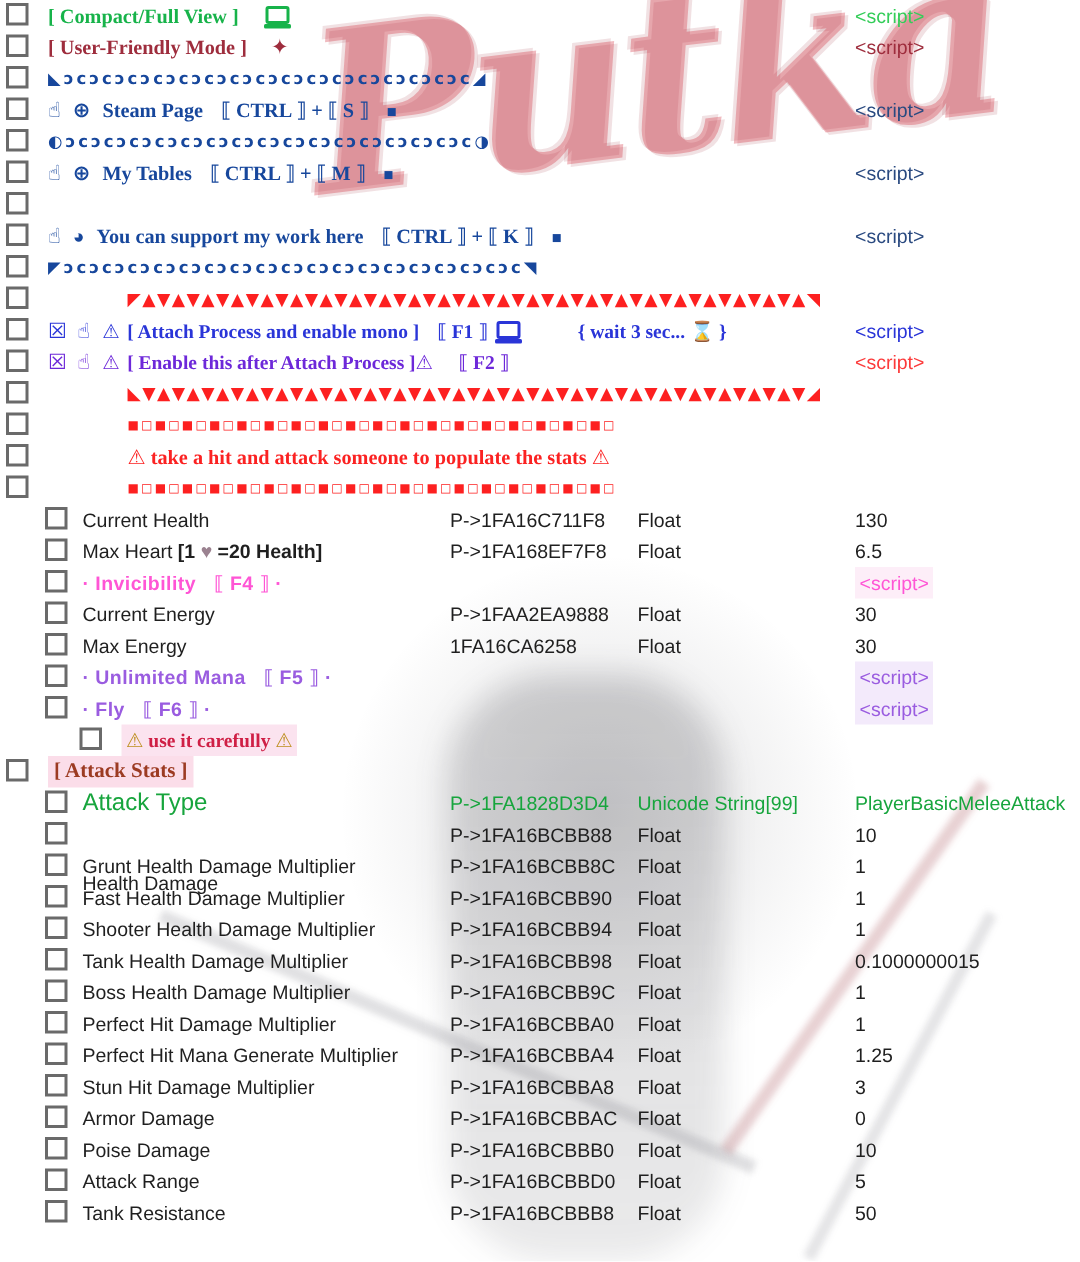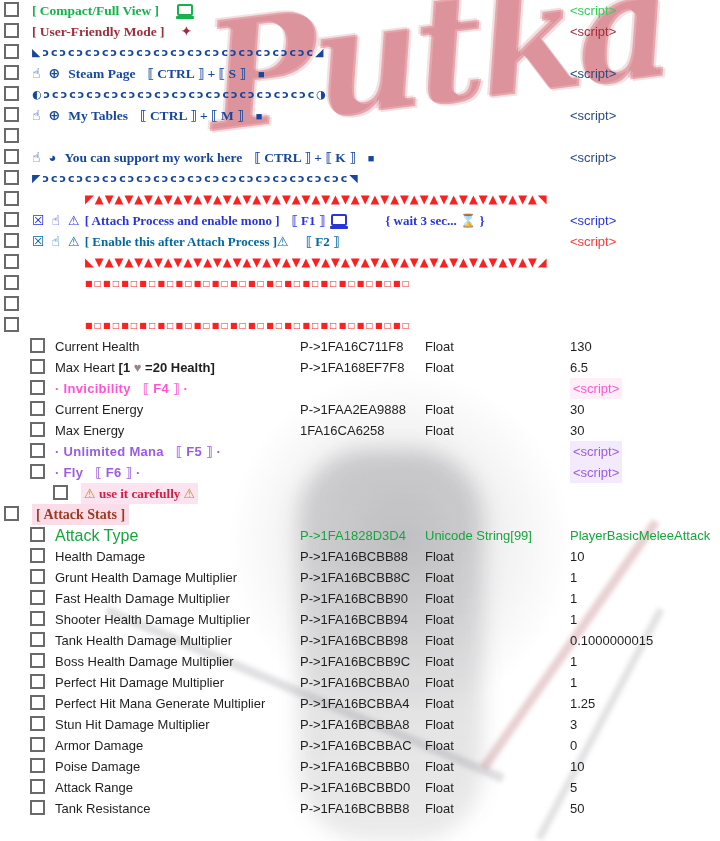--- a/index.html
+++ b/index.html
@@ -43,21 +43,21 @@
                  letter-spacing:2px;color:#17479c;}
   .r-redtri .desc{font-family:"DejaVu Sans",sans-serif;font-size:11.5px;letter-spacing:1px;
                   color:#fd2020;}
   .r-dash .desc{font-family:"DejaVu Sans",sans-serif;font-size:8px;letter-spacing:1.5px;
                 color:#fd2020;line-height:21px;}
   .r-takehit .desc{font-family:"Liberation Serif","DejaVu Sans",serif;font-weight:bold;
                    font-size:13.5px;color:#fb2222;}
   .r-blue .desc{font-family:"Liberation Serif","DejaVu Sans",serif;font-weight:bold;
                 font-size:13px;color:#2a35d8;}
   .r-red .desc{font-family:"Liberation Serif","DejaVu Sans",serif;font-weight:bold;
-               font-size:13px;color:#0369a1;}
+               font-size:13px;color:#6d28d9;}
   .r-charhdr .desc{font-family:"Liberation Serif","DejaVu Sans",serif;font-weight:bold;
                    font-size:14px;color:#f21b2e;}
   .r-atkhdr .desc{font-family:"Liberation Serif","DejaVu Sans",serif;font-weight:bold;
                   font-size:14px;color:#9c3b22;background:#fbdde9;padding:0 4px;}
   .r-pink .desc{font-size:13px;font-weight:600;letter-spacing:.3px;color:#ff55d5;}
   .r-violet .desc{font-size:13px;font-weight:600;letter-spacing:.3px;color:#9a5ce0;}
   .r-careful .desc{font-family:"Liberation Serif","DejaVu Sans",serif;font-weight:bold;
                    font-size:13px;color:#cf1f45;background:#fbe3ef;padding:0 3px;}
   
   .v-green{color:#33cd58;} .v-maroon{color:#9e2d3d;} .v-navy{color:#2a4a80;}
@@ -151,20 +151,21 @@
       <div class="row r-redtri">
         <span class="cb" style="left: 4px;"></span>
         <span class="desc" style="left: 85px;"><span class="">◣▼▲▼▲▼▲▼▲▼▲▼▲▼▲▼▲▼▲▼▲▼▲▼▲▼▲▼▲▼▲▼▲▼▲▼▲▼▲▼▲▼▲▼▲▼◢</span></span>
       </div>
       <div class="row r-dash">
         <span class="cb" style="left: 4px;"></span>
         <span class="desc" style="left: 85px;"><span class="">■□■□■□■□■□■□■□■□■□■□■□■□■□■□■□■□■□■□</span></span>
       </div>
       <div class="row r-takehit">
         <span class="cb" style="left: 4px;"></span>
+        <span class="desc" style="left: 85px;"><span class="">⚠ take a hit and attack someone to populate the stats ⚠</span></span>
       </div>
       <div class="row r-dash">
         <span class="cb" style="left: 4px;"></span>
         <span class="desc" style="left: 85px;"><span class="">■□■□■□■□■□■□■□■□■□■□■□■□■□■□■□■□■□■□</span></span>
       </div>
       <div class="row r-data">
         <span class="cb" style="left: 30px;"></span>
         <span class="desc" style="left: 55px;"><span class="">Current Health</span></span>
         <span class="col c-addr">P-&gt;1FA16C711F8</span>
         <span class="col c-type">Float</span>
@@ -216,21 +217,21 @@
       </div>
       <div class="row r-gdata">
         <span class="cb" style="left: 30px;"></span>
         <span class="desc" style="left: 55px;"><span class="">Attack Type</span></span>
         <span class="col c-addr">P-&gt;1FA1828D3D4</span>
         <span class="col c-type">Unicode String[99]</span>
         <span class="col c-val ">PlayerBasicMeleeAttack</span>
       </div>
       <div class="row r-data">
         <span class="cb" style="left: 30px;"></span>
-        <span class="desc" style="left: 55px;"><span class="">Health Damage</span></span>
+        <span class="desc" style="left: 55px; margin-top: 32px;"><span class="">Health Damage</span></span>
         <span class="col c-addr">P-&gt;1FA16BCBB88</span>
         <span class="col c-type">Float</span>
         <span class="col c-val ">10</span>
       </div>
       <div class="row r-data">
         <span class="cb" style="left: 30px;"></span>
         <span class="desc" style="left: 55px;"><span class="">Grunt Health Damage Multiplier</span></span>
         <span class="col c-addr">P-&gt;1FA16BCBB8C</span>
         <span class="col c-type">Float</span>
         <span class="col c-val ">1</span>

